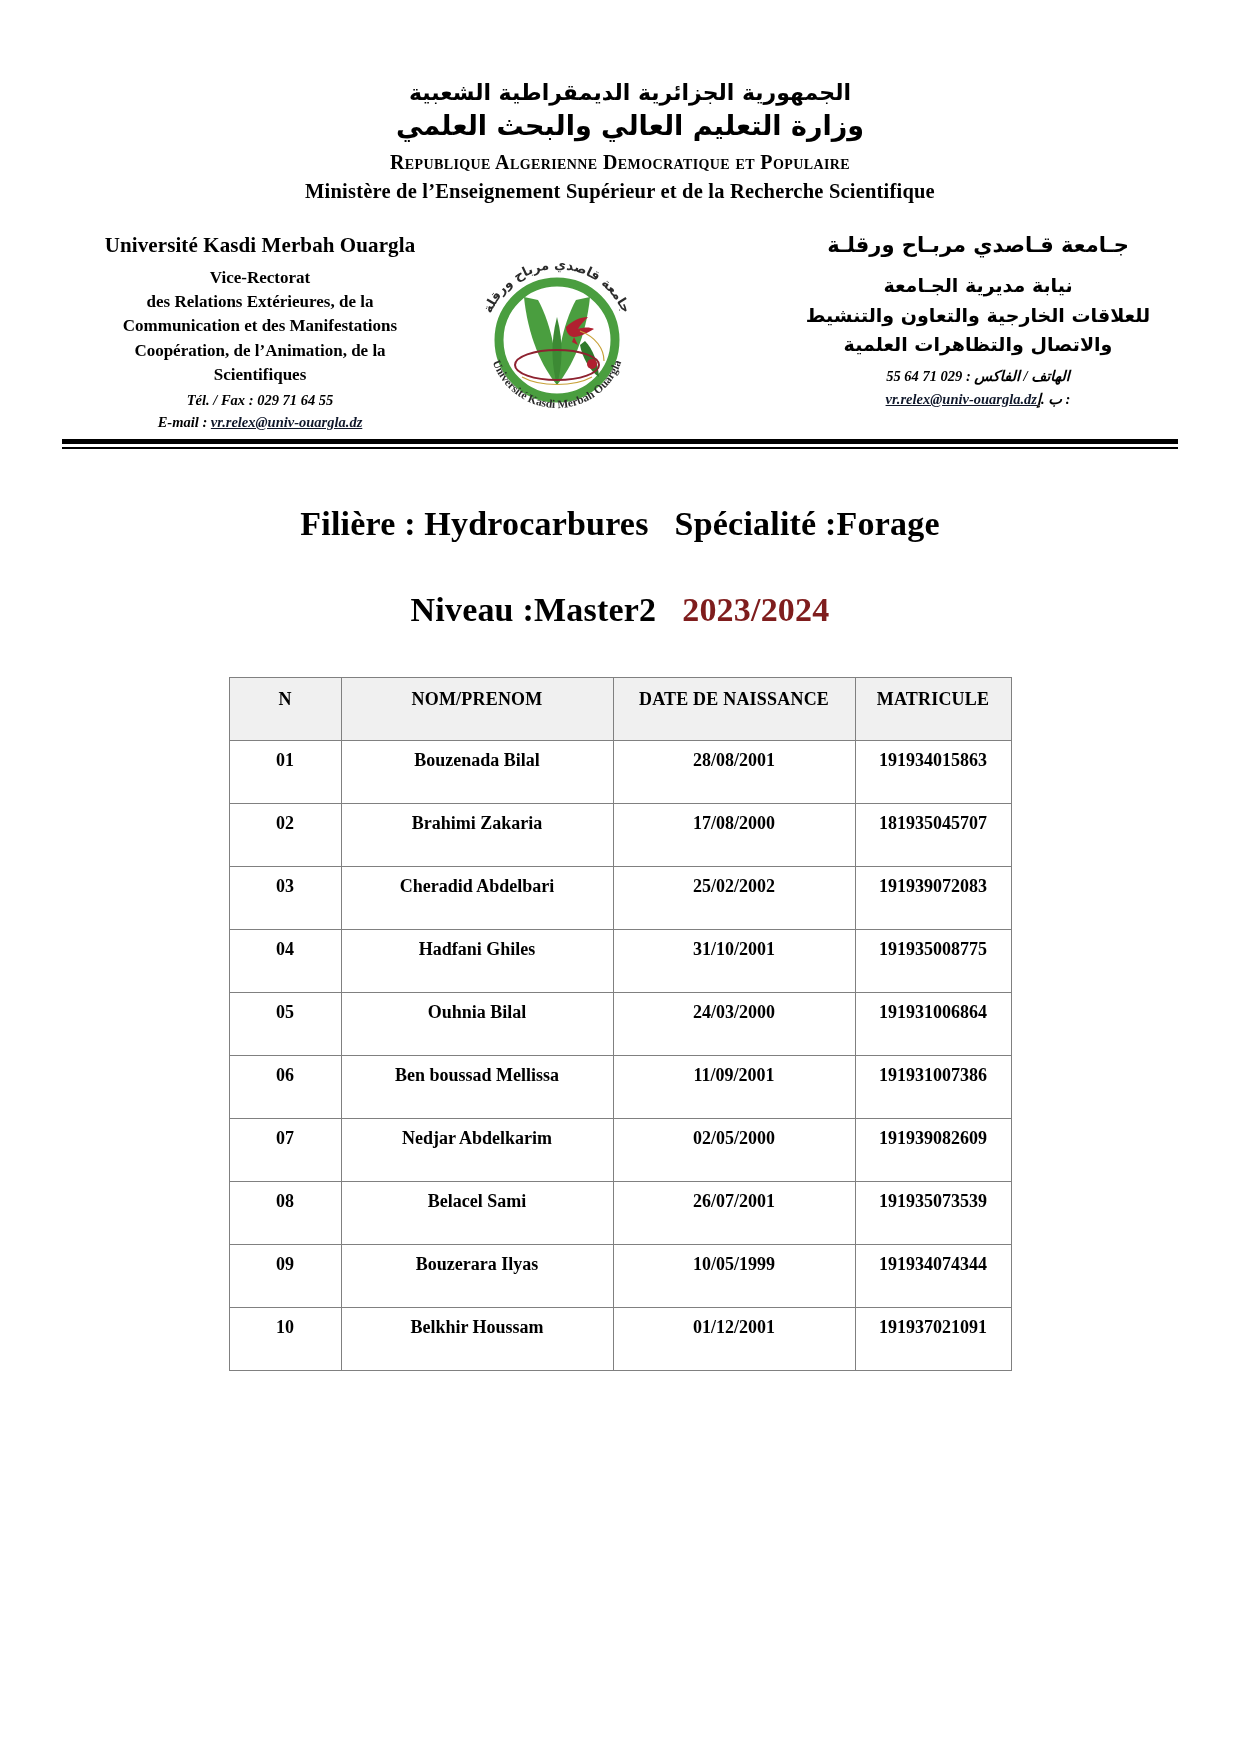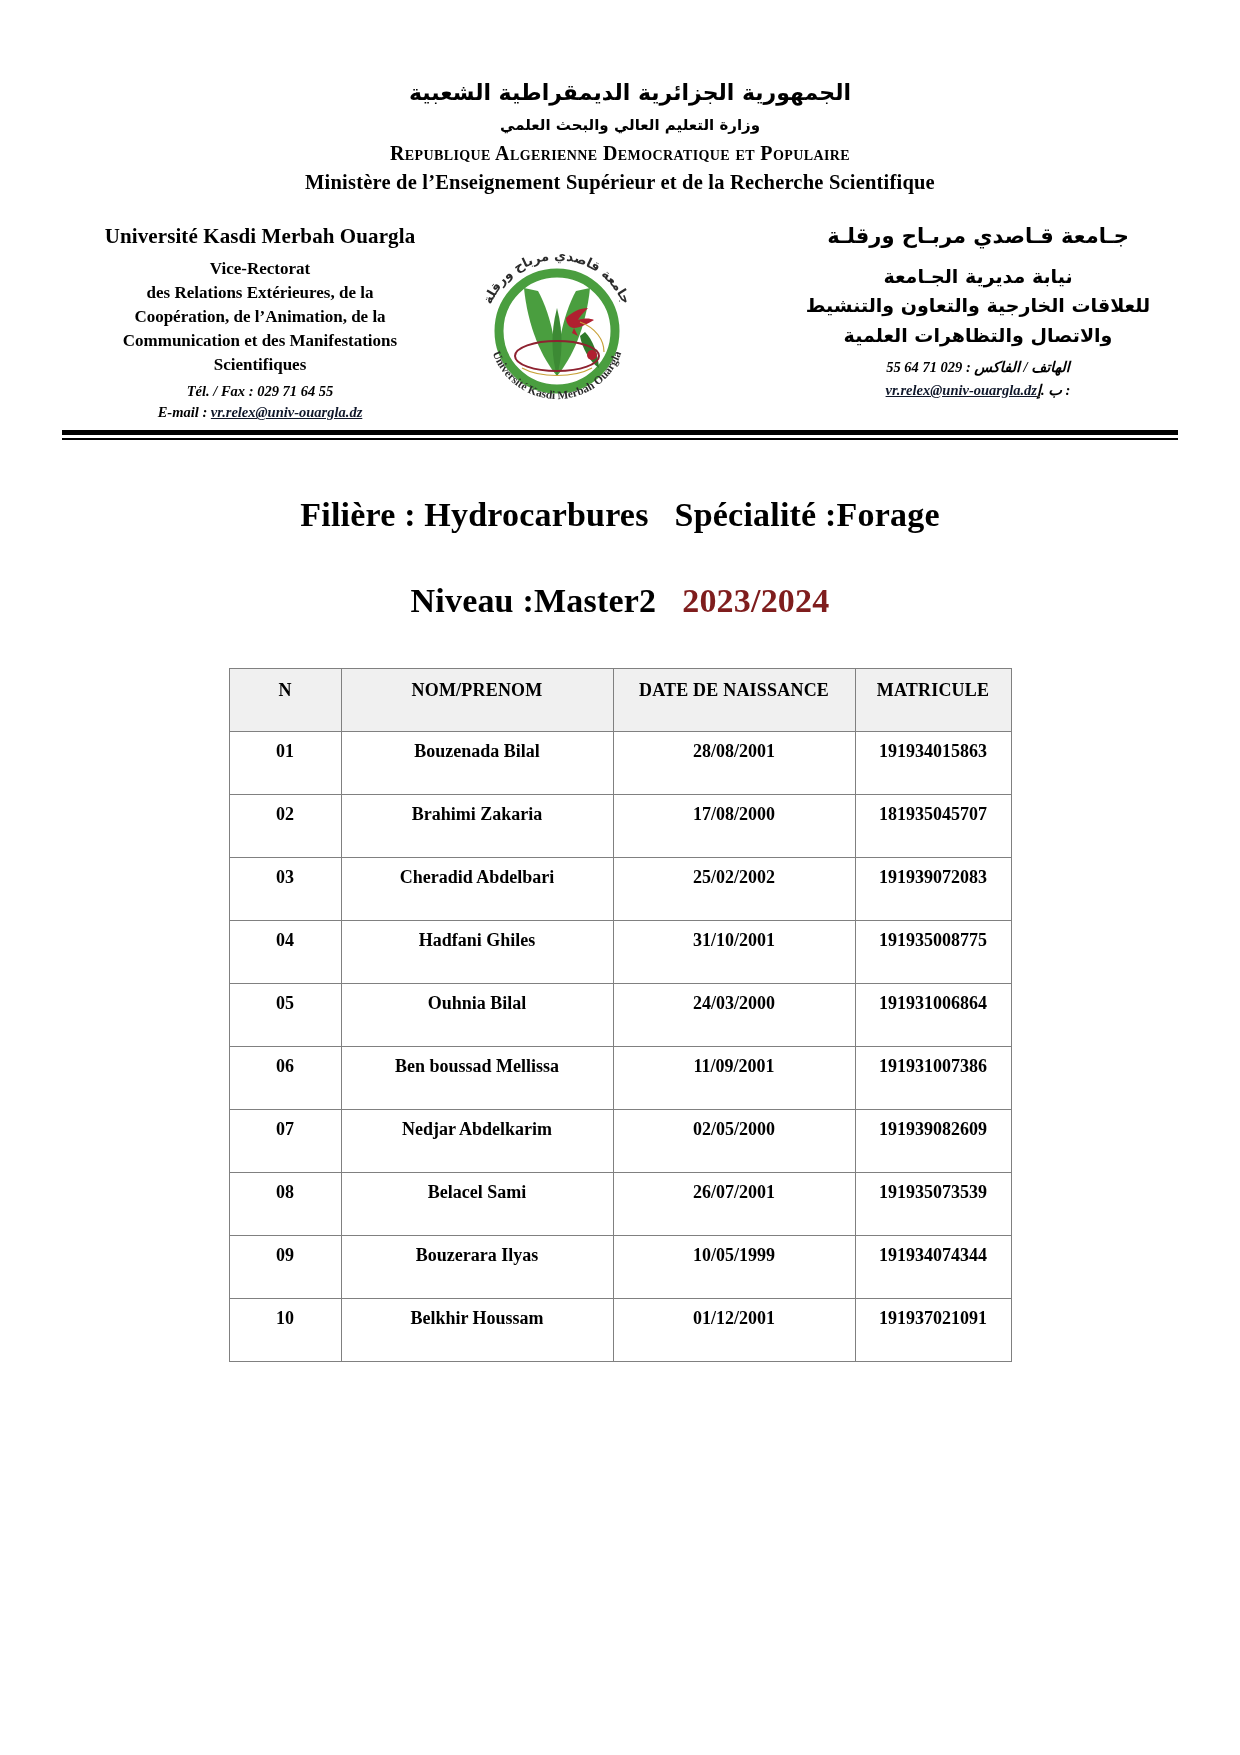--- a/index.html
+++ b/index.html
@@ -31,21 +31,21 @@
 
   .ar-line {
     text-align: center;
     font-family: "DejaVu Sans", sans-serif;
     font-weight: bold;
     direction: rtl;
     line-height: 1.35;
     padding-left: 20px;
   }
   .ar-top-1 { font-size: 22px; letter-spacing: 0px; }
-  .ar-top-2 { font-size: 15px; margin-top: 7px; }
+  .ar-top-2 { font-size: 27px; margin-top: 0; }
 
   .fr-line {
     text-align: center;
     font-family: "Liberation Serif", serif;
     font-weight: bold;
   }
   .fr-rep {
     font-size: 20px;
     font-variant: small-caps;
     letter-spacing: 0.4px;
@@ -201,22 +201,22 @@
     <div class="fr-line fr-min">Ministère de l’Enseignement Supérieur et de la Recherche Scientifique</div>
   </div>
 
   <div class="org-block">
 
     <div class="org-left">
       <div class="uni-name">Université Kasdi Merbah Ouargla</div>
       <div class="vr">
         <div>Vice-Rectorat</div>
         <div>des Relations Extérieures, de la</div>
+        <div>Communication et des Manifestations</div>
         <div>Coopération, de l’Animation, de la</div>
-        <div>Communication et des Manifestations</div>
         <div>Scientifiques</div>
       </div>
       <div class="contact">
         <div>Tél. / Fax : 029 71 64 55</div>
         <div>
           <span>E-mail : </span><a href="#">vr.relex@univ-ouargla.dz</a>
         </div>
       </div>
     </div>
 

